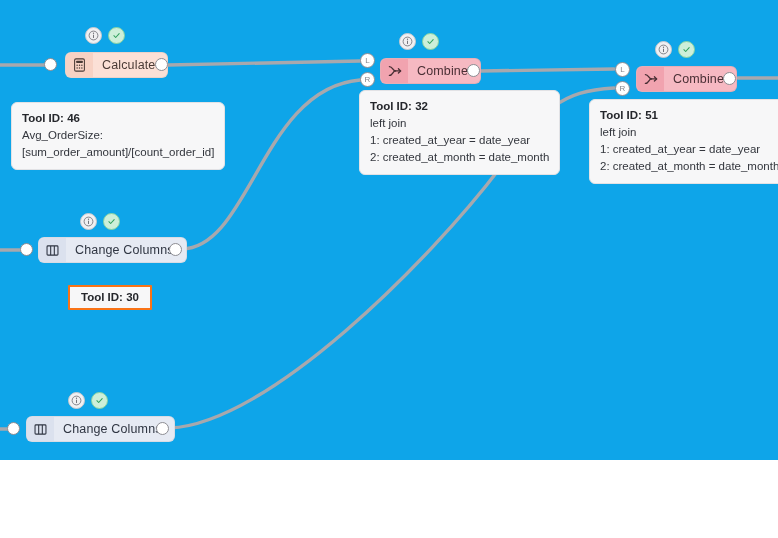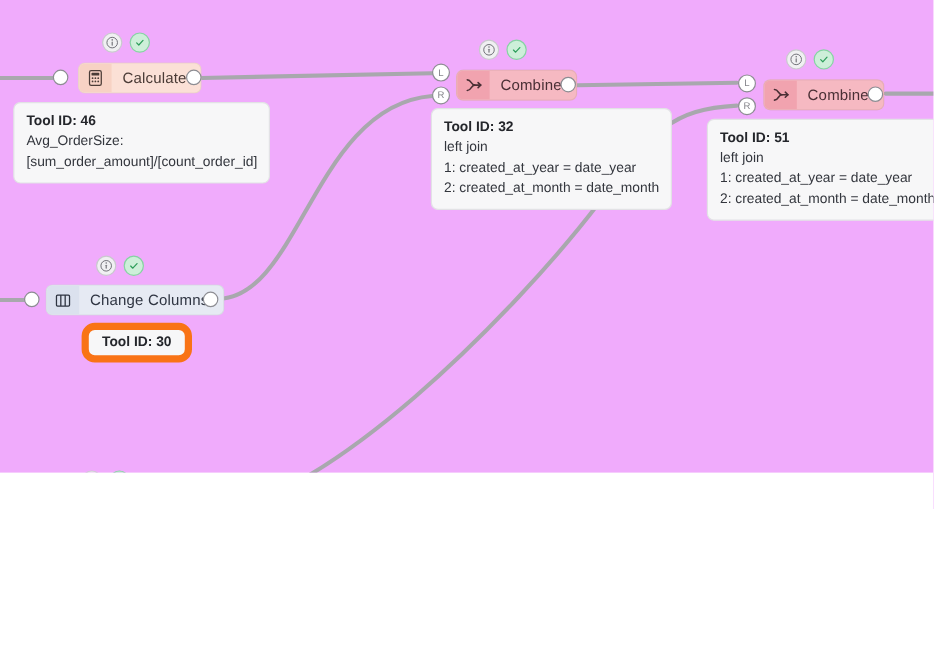--- a/index.html
+++ b/index.html
@@ -9,23 +9,23 @@
     background: #ffffff;
   }
   body {
     font-family: "Liberation Sans", sans-serif;
     -webkit-font-smoothing: antialiased;
   }
 
   #canvas {
     position: relative;
     width: 778px;
-    height: 394px;
+    height: 460px;
     overflow: hidden;
-    background: #f0abfc;
+    background: #0ea5e9;
   }
 
   
   #edges {
     position: absolute;
     left: 0;
     top: 0;
     width: 778px;
     height: 538px;
     pointer-events: none;
@@ -144,28 +144,29 @@
   }
   .panel-title {
     font-weight: bold;
     color: #24262b;
   }
   .panel-line { color: #33363d; }
 
   .chip {
     position: absolute;
     background: #f7f7f8;
-    border: 6px solid #f97316;
-    border-radius: 11px;
+    border: 2px solid #f97316;
+    border-radius: 1px;
     padding: 4px 11px 5px 11px;
     font-size: 11.5px;
     font-weight: bold;
     color: #24262b;
     white-space: nowrap;
     box-sizing: border-box;
+    margin-top: 16px;
   }
 </style>
 </head>
 <body>
 
 <div id="canvas">
 
   <svg id="edges" viewBox="0 0 778 538" width="778" height="538">
 
     <path class="edge" d="M -4,65 L 44,65"></path>
@@ -213,21 +214,21 @@
         <circle cx="4.3" cy="11.3" r="0.85" fill="#4a3b36"></circle>
         <circle cx="7" cy="11.3" r="0.85" fill="#4a3b36"></circle>
         <circle cx="9.7" cy="11.3" r="0.85" fill="#4a3b36"></circle>
       </svg>
     </span>
     <span class="node-label">Calculate</span>
   </div>
 
   <div class="port" style="left:155px; top:58px;"></div>
 
-  <div class="panel" style="left:11px; top:85px;">
+  <div class="panel" style="left:11px; top:102px;">
     <div class="panel-title">Tool ID: 46</div>
     <div class="panel-line">Avg_OrderSize:</div>
     <div class="panel-line">[sum_order_amount]/[count_order_id]</div>
   </div>
 
   <div class="badges" style="left:399px; top:33px;">
     <span class="badge-info">
       <svg width="11" height="11" viewBox="0 0 16 16" aria-hidden="true">
         <circle cx="8" cy="8" r="6.4" fill="none" stroke="#6f6f76" stroke-width="1.2"></circle>
         <circle cx="8" cy="4.7" r="0.95" fill="#6f6f76"></circle>

